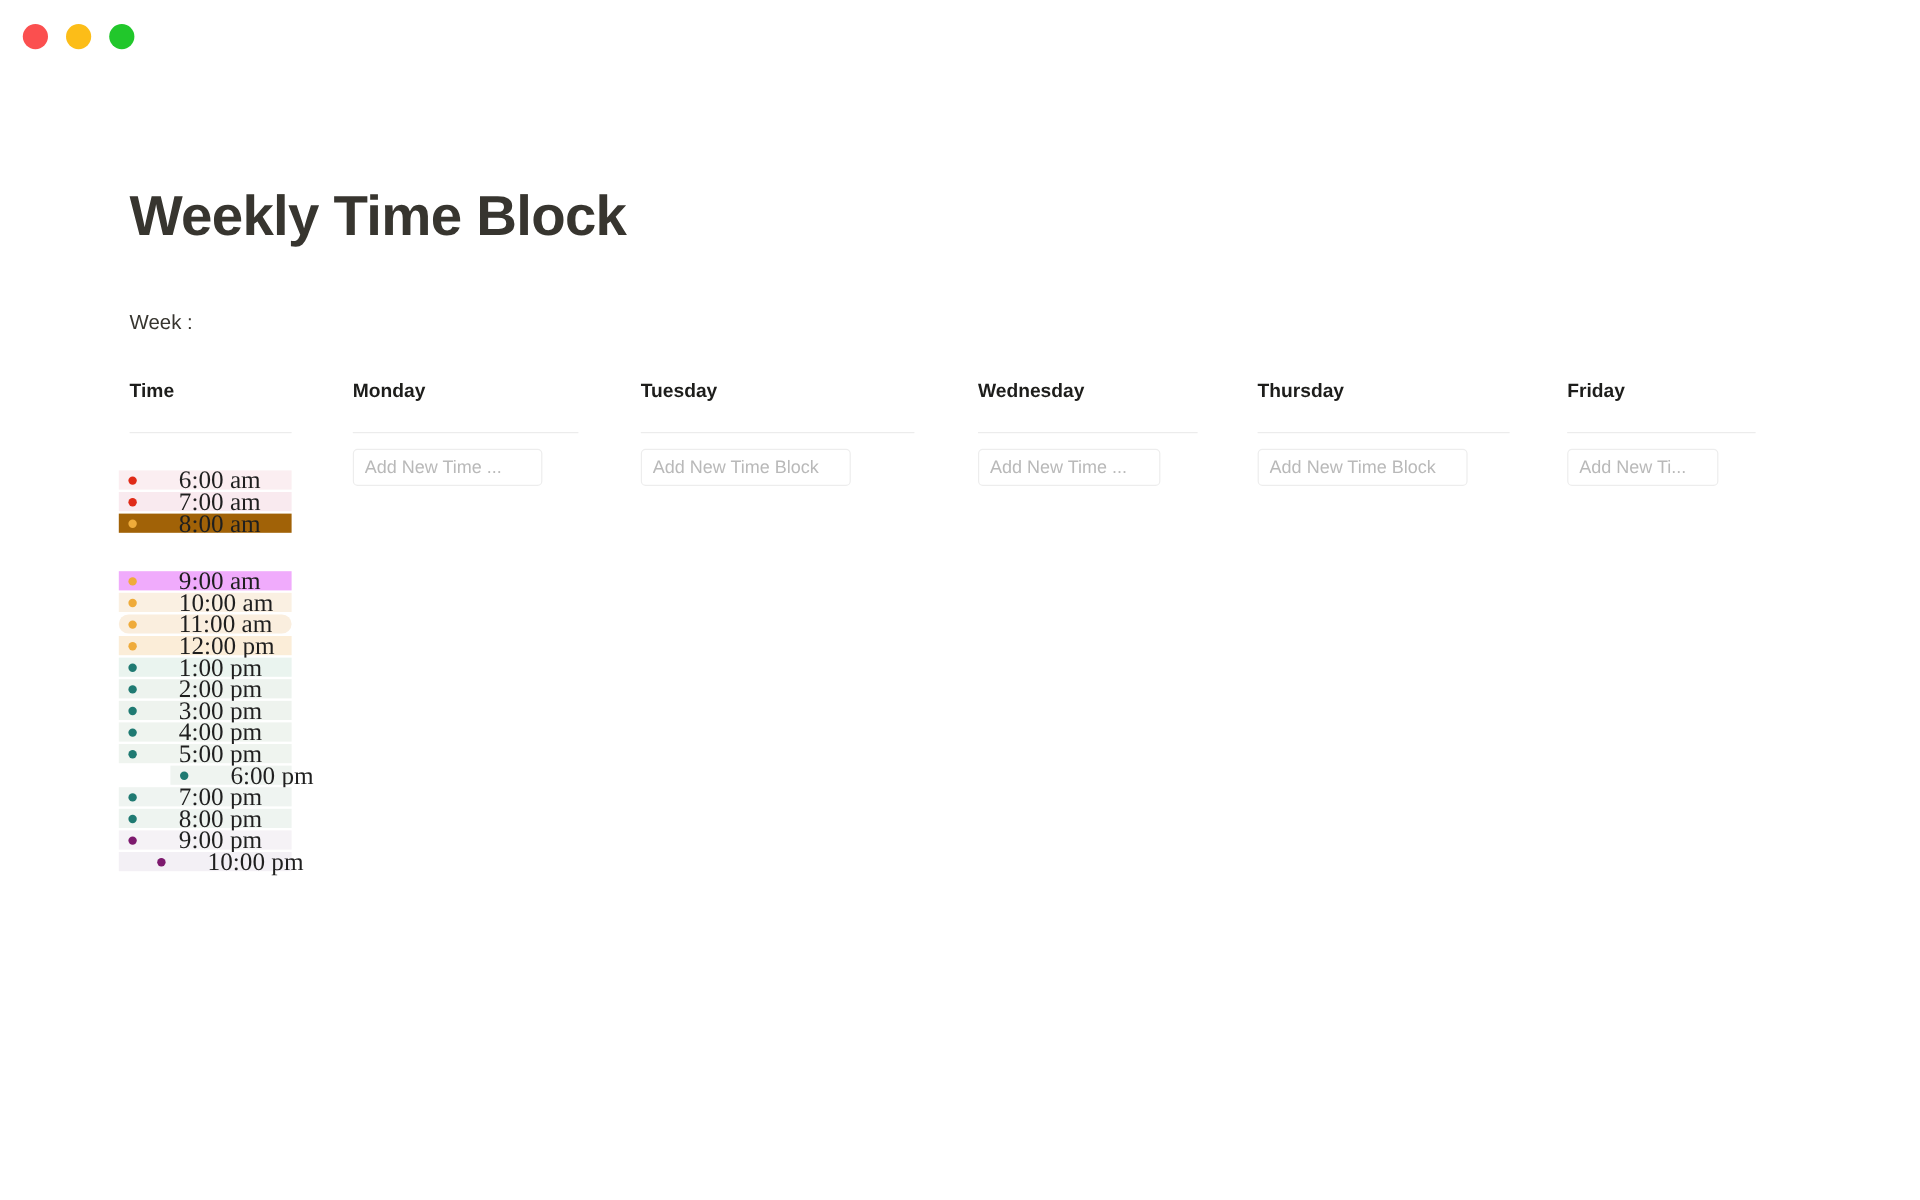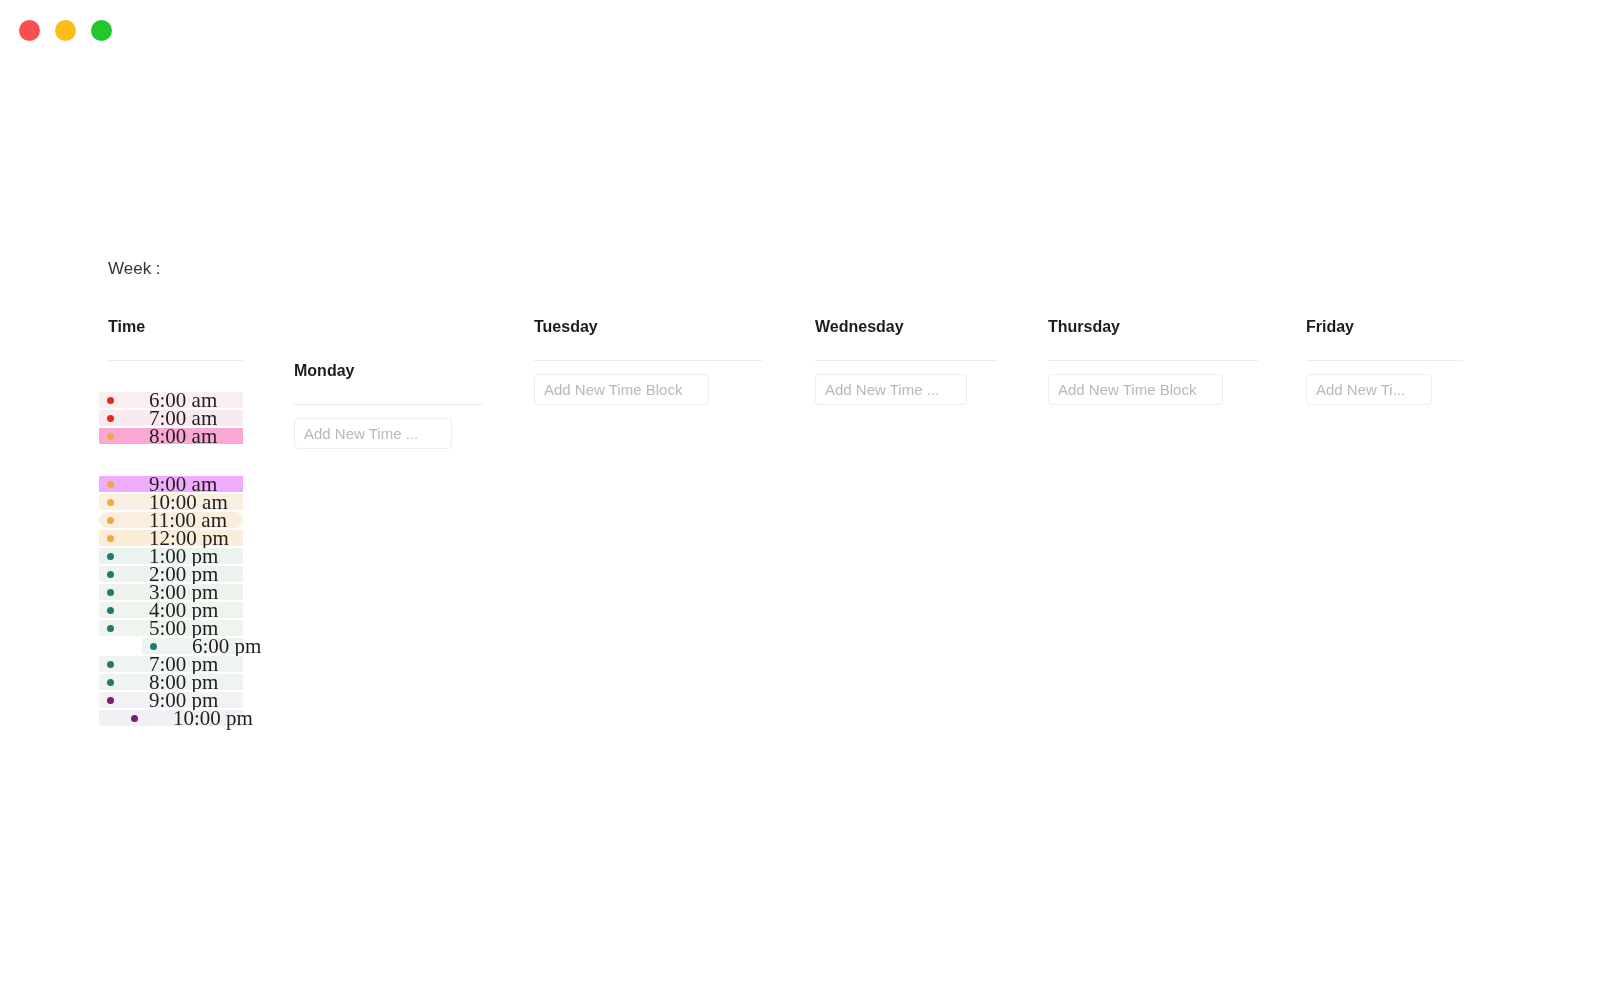--- a/index.html
+++ b/index.html
@@ -158,29 +158,30 @@
 <div class="page">
 
   <div class="titlebar">
     <div class="traffic">
       <span class="dot-btn dot-close"></span>
       <span class="dot-btn dot-min"></span>
       <span class="dot-btn dot-max"></span>
     </div>
   </div>
 
+  <div class="page-title">Weekly Time Block</div>
 
   <div class="week-line">Week :</div>
 
   <div class="grid">
       <div class="col" style="left: 108px; width: 135px;">
         <div class="col-head">Time</div>
         <div class="col-rule" style="width: 135px;"></div>
       </div>
-      <div class="col" style="left: 294px; width: 188px; margin-top: 44px;">
+      <div class="col" style="left: 294px; width: 188px;">
         <div class="col-head">Monday</div>
         <div class="col-rule" style="width: 188px;"></div>
         <input class="add-input" type="text" placeholder="Add New Time ..." style="width: 158px;">
       </div>
       <div class="col" style="left: 534px; width: 228px;">
         <div class="col-head">Tuesday</div>
         <div class="col-rule" style="width: 228px;"></div>
         <input class="add-input" type="text" placeholder="Add New Time Block" style="width: 175px;">
       </div>
       <div class="col" style="left: 815px; width: 183px;">
@@ -200,21 +201,21 @@
       </div>
       <div class="time-rows">
         <div class="time-row" style="background: rgb(251, 238, 241);">
           <span class="time-bullet" style="background: rgb(224, 43, 24);"></span>
           <span class="time-label">6:00 am</span>
         </div>
         <div class="time-row" style="background: rgb(249, 234, 239);">
           <span class="time-bullet" style="background: rgb(224, 43, 24);"></span>
           <span class="time-label">7:00 am</span>
         </div>
-        <div class="time-row" style="background: #f9a8d4; text-align: center;">
+        <div class="time-row" style="background: #a16207; text-align: center;">
           <span class="time-bullet" style="background: rgb(239, 171, 58);"></span>
           <span class="time-label">8:00 am</span>
         </div>
         <div class="time-row" style="background: #f0abfc; margin-top: 32px;">
           <span class="time-bullet" style="background: rgb(239, 171, 58);"></span>
           <span class="time-label">9:00 am</span>
         </div>
         <div class="time-row" style="background: rgb(250, 240, 226); align-items: center;">
           <span class="time-bullet" style="background: rgb(239, 171, 58);"></span>
           <span class="time-label">10:00 am</span>

